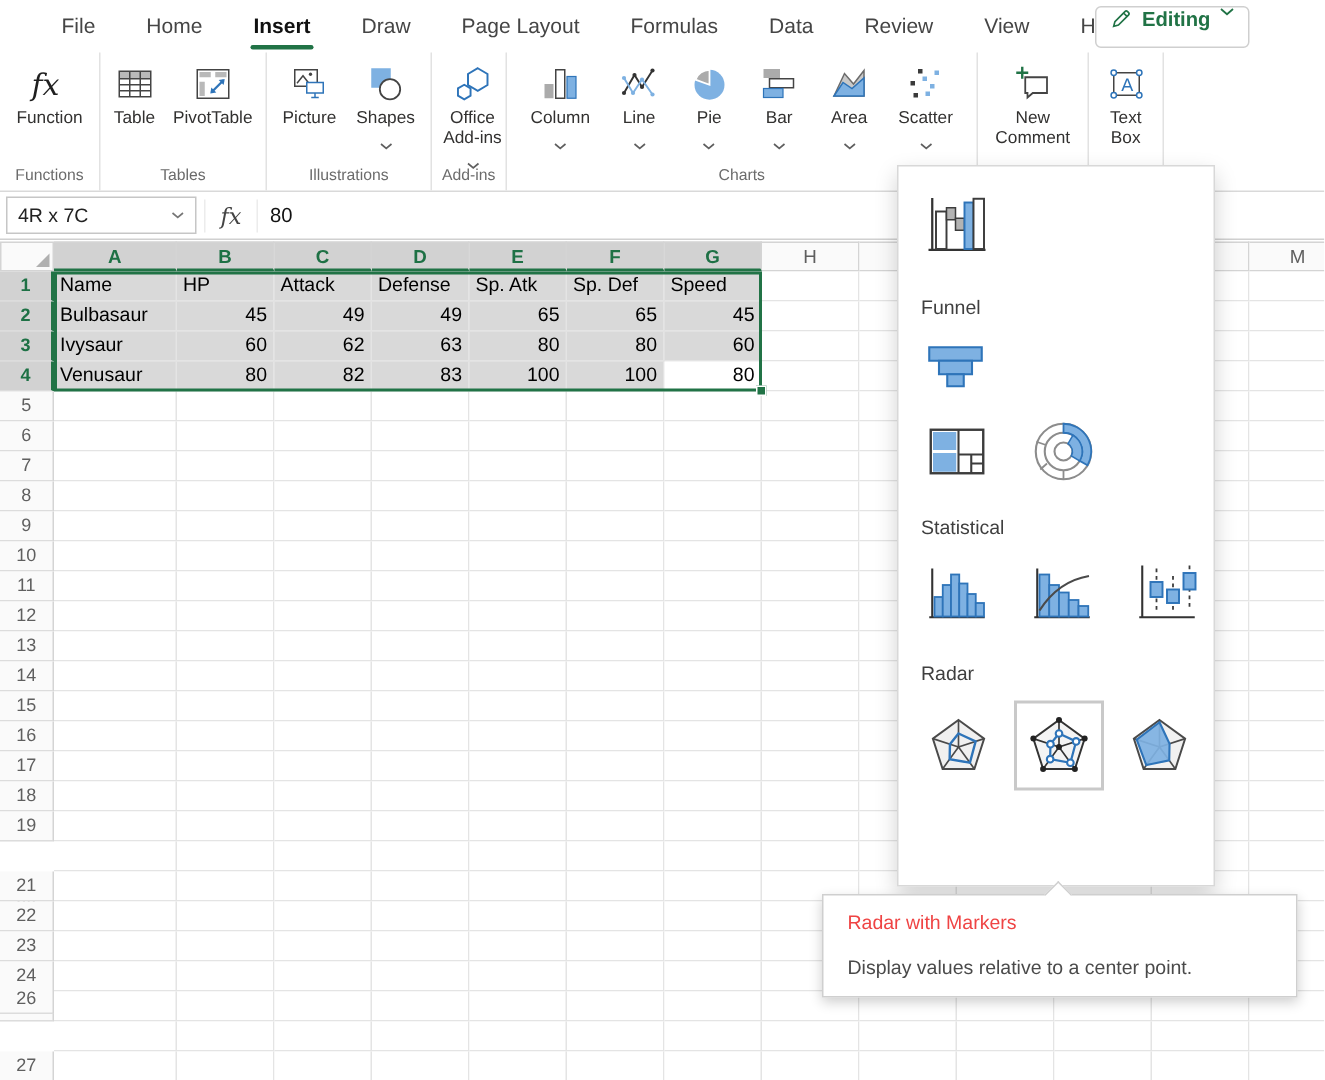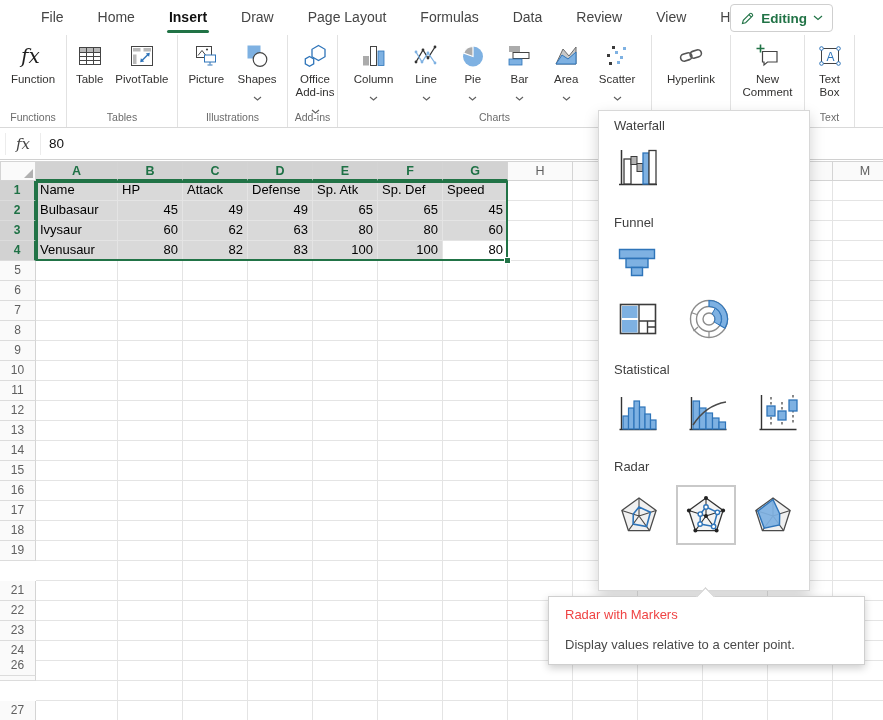--- a/index.html
+++ b/index.html
@@ -3,21 +3,21 @@
 <meta charset="utf-8">
 <style>
   html,body{margin:0;padding:0;background:#fff;}
   #app{position:relative;width:883px;height:720px;background:#fff;overflow:hidden;
        font-family:"Liberation Sans",sans-serif;-webkit-font-smoothing:antialiased;}
   
   .menubar{position:absolute;top:0;left:0;right:0;height:35px;background:#fff;display:flex;align-items:center;padding-left:24px;box-sizing:border-box;}
   .tab{padding:0 17px;font-size:14px;color:#454545;height:35px;line-height:34px;position:relative;cursor:pointer;white-space:nowrap;}
   .tab.active{color:#111;font-weight:700;}
   .tab.active::after{content:"";position:absolute;left:15px;right:15px;bottom:2px;height:3px;background:#217346;border-radius:2px;}
-  .editing-btn{position:absolute;right:50px;top:4px;height:26px;border:1px solid #cfcfcf;border-radius:4px;display:flex;align-items:center;gap:6px;padding:0 9px;color:#217346;font-size:13.5px;font-weight:700;background:#fff;cursor:pointer;}
+  .editing-btn{position:absolute;right:50px;top:4px;height:26px;border:1px solid #cfcfcf;border-radius:4px;display:flex;gap:6px;padding:0 9px;color:#217346;font-size:13.5px;font-weight:700;background:#fff;cursor:pointer;}
   
   .ribbon{position:absolute;top:35px;left:0;width:883px;height:92px;background:#fff;border-bottom:1px solid #d9d9d9;display:flex;box-sizing:content-box;}
   .rgroup{display:flex;flex-direction:column;border-right:1px solid #e2e2e2;box-sizing:border-box;flex:none;}
   .rbtns{display:flex;flex:1;justify-content:space-evenly;align-items:flex-start;padding-top:2px;}
   .rbtn{display:flex;flex-direction:column;align-items:center;margin:0 1px;padding:2px 2px 0;height:71px;box-sizing:border-box;cursor:pointer;}
   .rbtn.pressed{background:#d4d4d4;}
   .ricon{width:28px;height:28px;margin-top:3px;flex:none;}
   .ricon svg{width:100%;height:100%;display:block;}
   .rlabel{font-size:11.5px;color:#323130;text-align:center;line-height:13px;margin-top:3px;}
   .chev{margin-top:2px;height:6px;}
@@ -273,36 +273,20 @@
               </svg>
             </div>
             <div class="rlabel">Scatter</div>
             <div class="chev"><svg width="9" height="6" viewBox="0 0 9 6">
                 <path d="M1 1l3.5 3L8 1" fill="none" stroke="#5f5f5f" stroke-width="1.1"></path>
               </svg></div>
           </div>
         </div>
         <div class="rgroup-label">Charts</div>
       </div>
-      <div class="rgroup" style="width: 79px;">
-        <div class="rbtns">
-          <div class="rbtn">
-            <div class="ricon">
-              <svg viewBox="0 0 28 28">
-                <g fill="none" stroke="#555" stroke-width="1.6">
-                  <rect x="3.5" y="11.5" width="11.5" height="7" rx="3.5" transform="rotate(-18 9.2 15)"></rect>
-                  <rect x="13" y="8.5" width="11.5" height="7" rx="3.5" transform="rotate(-18 18.8 12)"></rect>
-                </g>
-              </svg>
-            </div>
-            <div class="rlabel">Hyperlink</div>
-          </div>
-        </div>
-        <div class="rgroup-label"></div>
-      </div>
       <div class="rgroup" style="width: 74px;">
         <div class="rbtns">
           <div class="rbtn">
             <div class="ricon">
               <svg viewBox="0 0 28 28">
                 <path d="M8.5 9.5h14.5v10.5H13.5l-3.5 3v-3H8.5z" fill="#fff" stroke="#444" stroke-width="1.2"></path>
                 <path d="M6.5 2.5v8M2.5 6.5h8" stroke="#217346" stroke-width="1.6"></path>
               </svg>
             </div>
             <div class="rlabel" style="width: 56px;">New Comment</div>
@@ -327,20 +311,28 @@
             </div>
             <div class="rlabel" style="width: 30px;">Text Box</div>
           </div>
         </div>
         <div class="rgroup-label">Text</div>
       </div>
       <div style="flex: 1 1 0%;"></div>
     </div>
 
   <div class="fbar">
+    <div class="namebox">
+      <span>4R x 7C</span>
+      <span style="display:flex;">
+          <svg width="9" height="6" viewBox="0 0 9 6">
+            <path d="M1 1l3.5 3L8 1" fill="none" stroke="#777" stroke-width="1.1"></path>
+          </svg>
+        </span>
+    </div>
     <div class="fxwrap">
       <span class="fx">fx</span>
     </div>
     <input class="finput" value="80" style="">
   </div>
 
   <div class="grid" id="grid">
       <div class="corner"></div>
       <div class="ch sel" style="left: 36px; width: 82px;">A</div>
       <div class="ch sel" style="left: 118px; width: 65px;">B</div>
@@ -731,21 +723,20 @@
       <div class="cell" style="left: 573px; top: 541px; width: 65px; height: 20px;"></div>
       <div class="cell" style="left: 638px; top: 541px; width: 65px; height: 20px;"></div>
       <div class="cell" style="left: 703px; top: 541px; width: 65px; height: 20px;"></div>
       <div class="cell" style="left: 768px; top: 541px; width: 65px; height: 20px;"></div>
       <div class="cell" style="left: 833px; top: 541px; width: 65px; height: 20px;"></div>
       <div class="sel-rect" style="left: 36px; top: 21px; width: 472px; height: 80px;"></div>
       <div class="fill-handle" style="left: 504px; top: 97px;"></div>
     </div>
 
   <div class="dropdown" id="dropdown">
-      <div class="dd-title" style="margin-top: 0px;">Waterfall</div>
       <div class="dd-row" style="margin-top: 9px;">
         <div class="dd-item">
           <span>
             <svg width="48" height="48" viewBox="0 0 48 48">
               <path d="M7.5 6v35M5 40.5h38" stroke="#333" stroke-width="1.5" fill="none"></path>
               <rect x="10" y="15" width="7" height="25" fill="#fff" stroke="#3c3c3c" stroke-width="1.3"></rect>
               <rect x="17" y="12.5" width="6" height="8" fill="#b3b3b3" stroke="#3c3c3c"></rect>
               <rect x="23" y="19.5" width="6" height="8" fill="#b3b3b3" stroke="#3c3c3c"></rect>
               <rect x="29" y="9" width="6" height="31" fill="#7EB1E2" stroke="#2E74B9" stroke-width="1.3"></rect>
               <rect x="35" y="6.5" width="7" height="33.5" fill="#fff" stroke="#3c3c3c" stroke-width="1.3"></rect>

